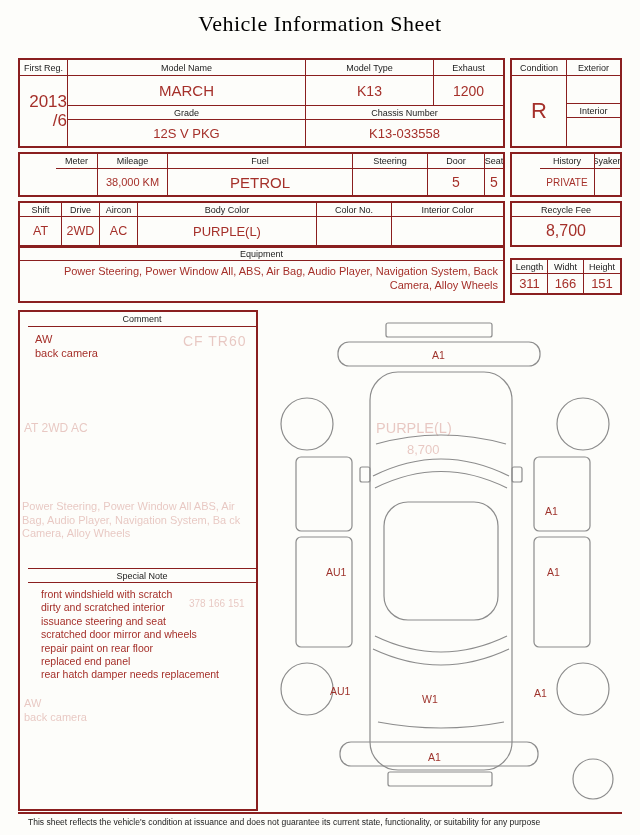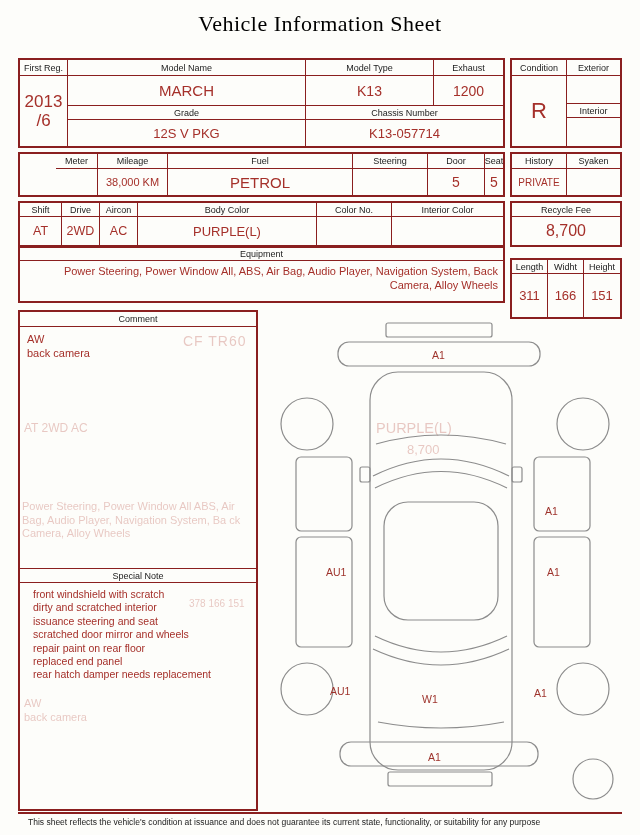--- a/index.html
+++ b/index.html
@@ -9,30 +9,30 @@
     background:#fdfdfa; overflow:hidden;
     font-family:"Liberation Sans", sans-serif;
     --bd:#8a1f1f; --red:#a5302a;
   }
   .title {
     position:absolute; top:11px; left:0; width:100%;
     text-align:center; font-size:22px; color:#000;
     font-family:"Liberation Serif", serif; letter-spacing:.5px;
   }
   .tbl { position:absolute; border:2px solid var(--bd); display:grid; }
-  .box { position:absolute; border:2px solid var(--bd); display:flex; flex-direction:column; }
+  .box { position:absolute; border:2px solid var(--bd); display:flex; flex-direction:column;padding-left:8px; }
   .c { display:flex; align-items:center; justify-content:center; overflow:hidden; }
   .br { border-right:1px solid var(--bd); }
   .bb { border-bottom:1px solid var(--bd); }
   .bt { border-top:1px solid var(--bd); }
   .lb { font-size:9px; color:#1b1b1b; }
   .v { color:var(--red); }
   .f10{font-size:10px}.f11{font-size:11px}.f12{font-size:12.5px}.f13{font-size:13px}
   .f14{font-size:14px}.f15{font-size:15px}.f16{font-size:16px}.f17{font-size:17px}.f22{font-size:22px}
-  .left-col { flex-direction:column; align-items:center; justify-content:center; line-height:19px; }
+  .left-col { flex-direction:column; align-items:flex-end; justify-content:center; line-height:19px; }
   .eq-text { align-items:flex-start; justify-content:flex-start; text-align:right; padding:3px 5px; line-height:14px; }
   .hdr-strip { height:15px; border-bottom:1px solid var(--bd); display:flex; align-items:center; justify-content:center; flex:none; }
   .pad-txt { padding:5px 7px; }
   .cm-line { font-size:11px; line-height:14px; color:var(--red); }
   .sn-line { font-size:10.5px; line-height:13.4px; color:var(--red); }
   .g { position:absolute; color:#c97b72; opacity:.4; white-space:nowrap; }
   .g-wrap { white-space:normal; line-height:13.5px; }
   .footer-line { position:absolute; left:18px; top:812px; width:604px; height:2px; background:var(--bd); }
   .footer-note { position:absolute; left:28px; top:817px; font-size:8.5px; color:#222; }
   svg text { font-family:"Liberation Sans", sans-serif; }
@@ -56,21 +56,21 @@
       <span>/6</span>
     </div>
     <div class="c br bb v f15">MARCH</div>
     <div class="c br bb v f14">K13</div>
     <div class="c bb v f14">1200</div>
 
     <div class="c br bb lb" style="grid-row:3; grid-column:2;">Grade</div>
     <div class="c bb lb" style="grid-row:3; grid-column:3/5;">Chassis Number</div>
 
     <div class="c br v f13" style="grid-row:4; grid-column:2;">12S V PKG</div>
-    <div class="c v f13" style="grid-row:4; grid-column:3/5;">K13-057714</div>
+    <div class="c v f13" style="grid-row:4; grid-column:3/5;">K13-033558</div>
   </div>
 
   <div class="tbl" style="left:510px; top:58px; width:112px; height:90px;
               grid-template-columns:55px 1fr; grid-template-rows:16px 28px 14px 1fr;">
     <div class="c br bb lb">Condition</div>
     <div class="c bb lb">Exterior</div>
     <div class="c br v f22" style="grid-row:2/5; grid-column:1;">R</div>
     <div class="c bb" style="grid-row:2; grid-column:2;"></div>
     <div class="c bb lb" style="grid-row:3; grid-column:2;">Interior</div>
     <div class="c" style="grid-row:4; grid-column:2;"></div>
@@ -87,21 +87,21 @@
 
     <div class="c br"></div>
     <div class="c br v f11">38,000 KM</div>
     <div class="c br v f15">PETROL</div>
     <div class="c br"></div>
     <div class="c br v f14">5</div>
     <div class="c v f14">5</div>
   </div>
 
   <div class="tbl" style="left:510px; top:152px; width:112px; height:45px;
-              grid-template-columns:55px 1fr; grid-template-rows:15px 1fr;">
+              grid-template-columns:55px 1fr; grid-template-rows:15px 1fr;padding-left:28px;">
     <div class="c br bb lb">History</div>
     <div class="c bb lb">Syaken</div>
     <div class="c br v f10">PRIVATE</div>
     <div class="c"></div>
   </div>
 
   <div class="tbl" style="left:18px; top:201px; width:487px; height:46px;
               grid-template-columns:42px 38px 38px 179px 75px 1fr; grid-template-rows:14px 1fr;">
     <div class="c br bb lb">Shift</div>
     <div class="c br bb lb">Drive</div>
@@ -123,21 +123,21 @@
     <div class="c bb lb">Recycle Fee</div>
     <div class="c v f16">8,700</div>
   </div>
 
   <div class="tbl" style="left:18px; top:246px; width:487px; height:57px;
               grid-template-columns:1fr; grid-template-rows:13px 1fr;">
     <div class="c bb lb">Equipment</div>
     <div class="c v f11 eq-text">Power Steering, Power Window  All, ABS, Air Bag, Audio Player, Navigation System, Back Camera, Alloy Wheels</div>
   </div>
 
-  <div class="tbl" style="left:510px; top:258px; width:112px; height:61px;
+  <div class="tbl" style="left:510px; top:258px; width:112px; height:37px;
               grid-template-columns:36px 36px 1fr; grid-template-rows:14px 1fr;">
     <div class="c br bb lb">Length</div>
     <div class="c br bb lb">Widht</div>
     <div class="c bb lb">Height</div>
     <div class="c br v f13">311</div>
     <div class="c br v f13">166</div>
     <div class="c v f13">151</div>
   </div>
 
   <div class="box" style="left:18px; top:310px; width:240px; height:501px;">

